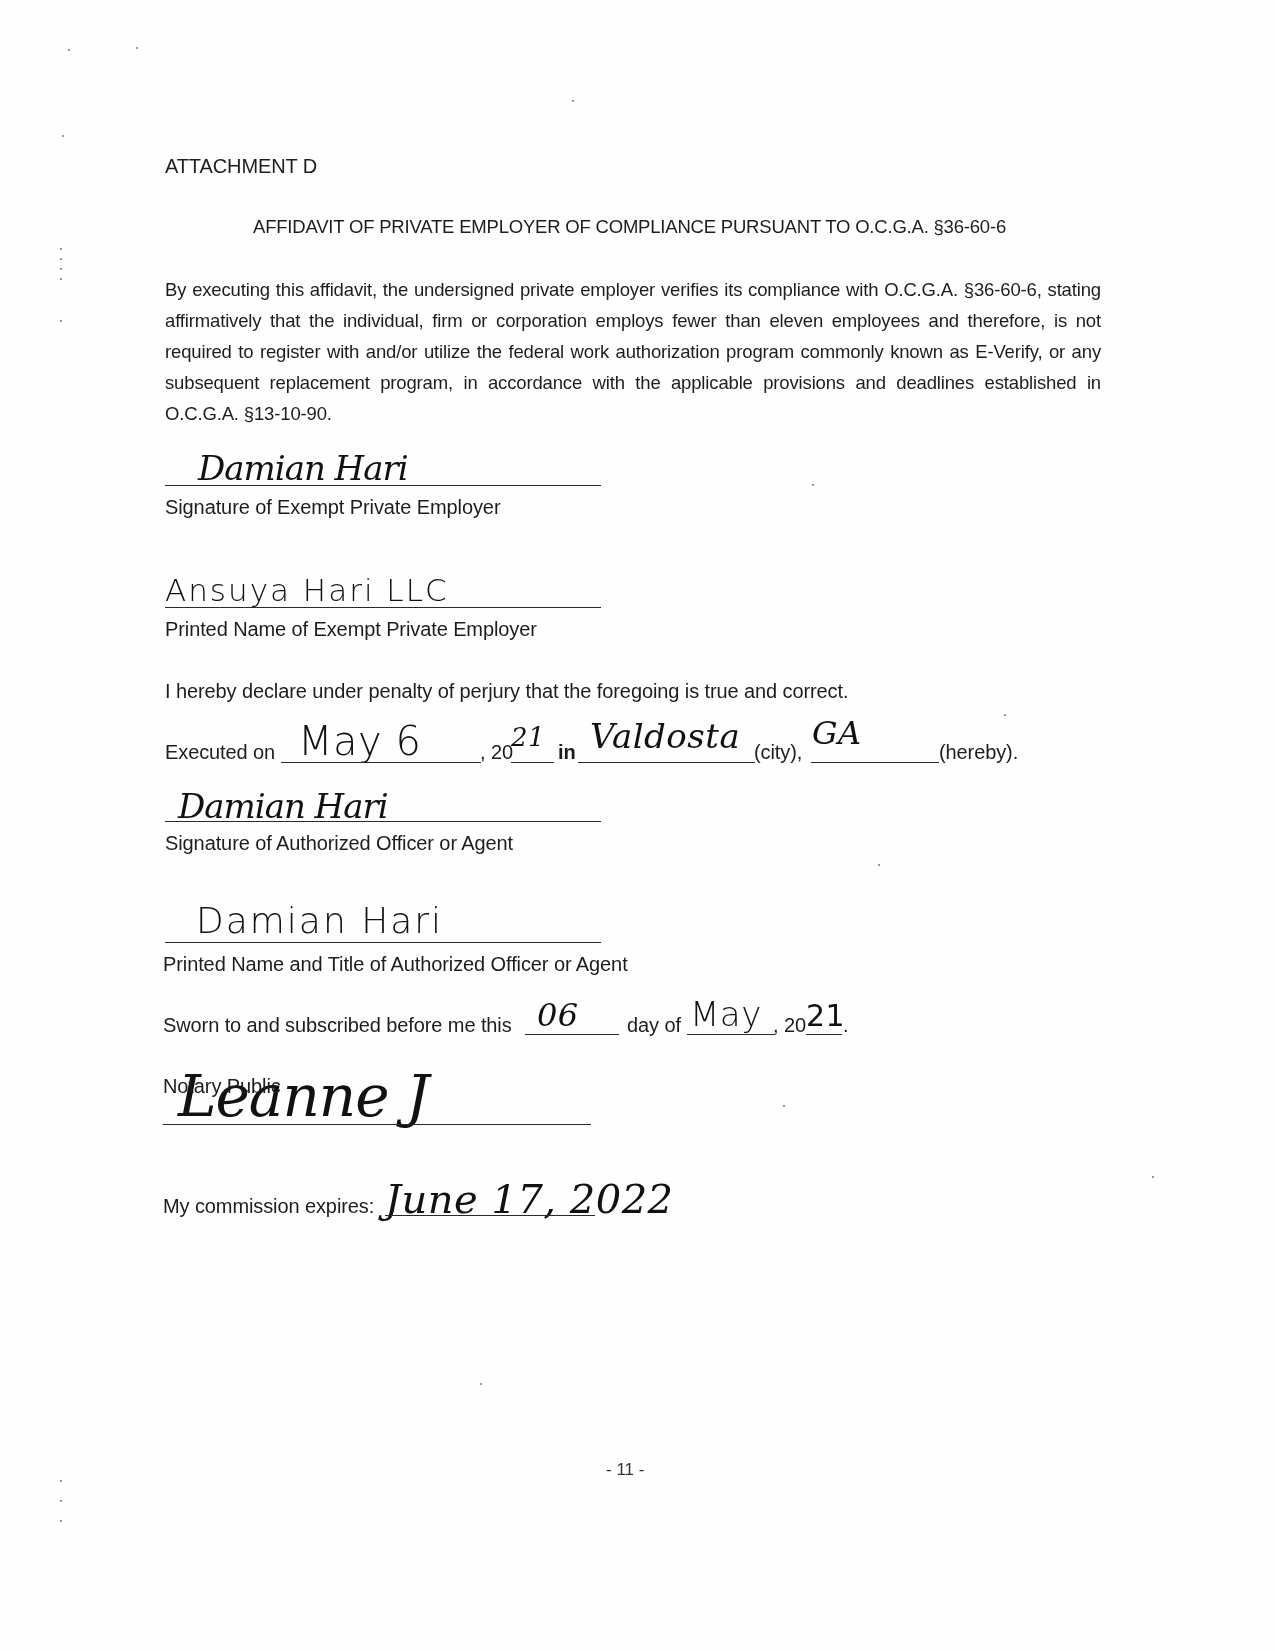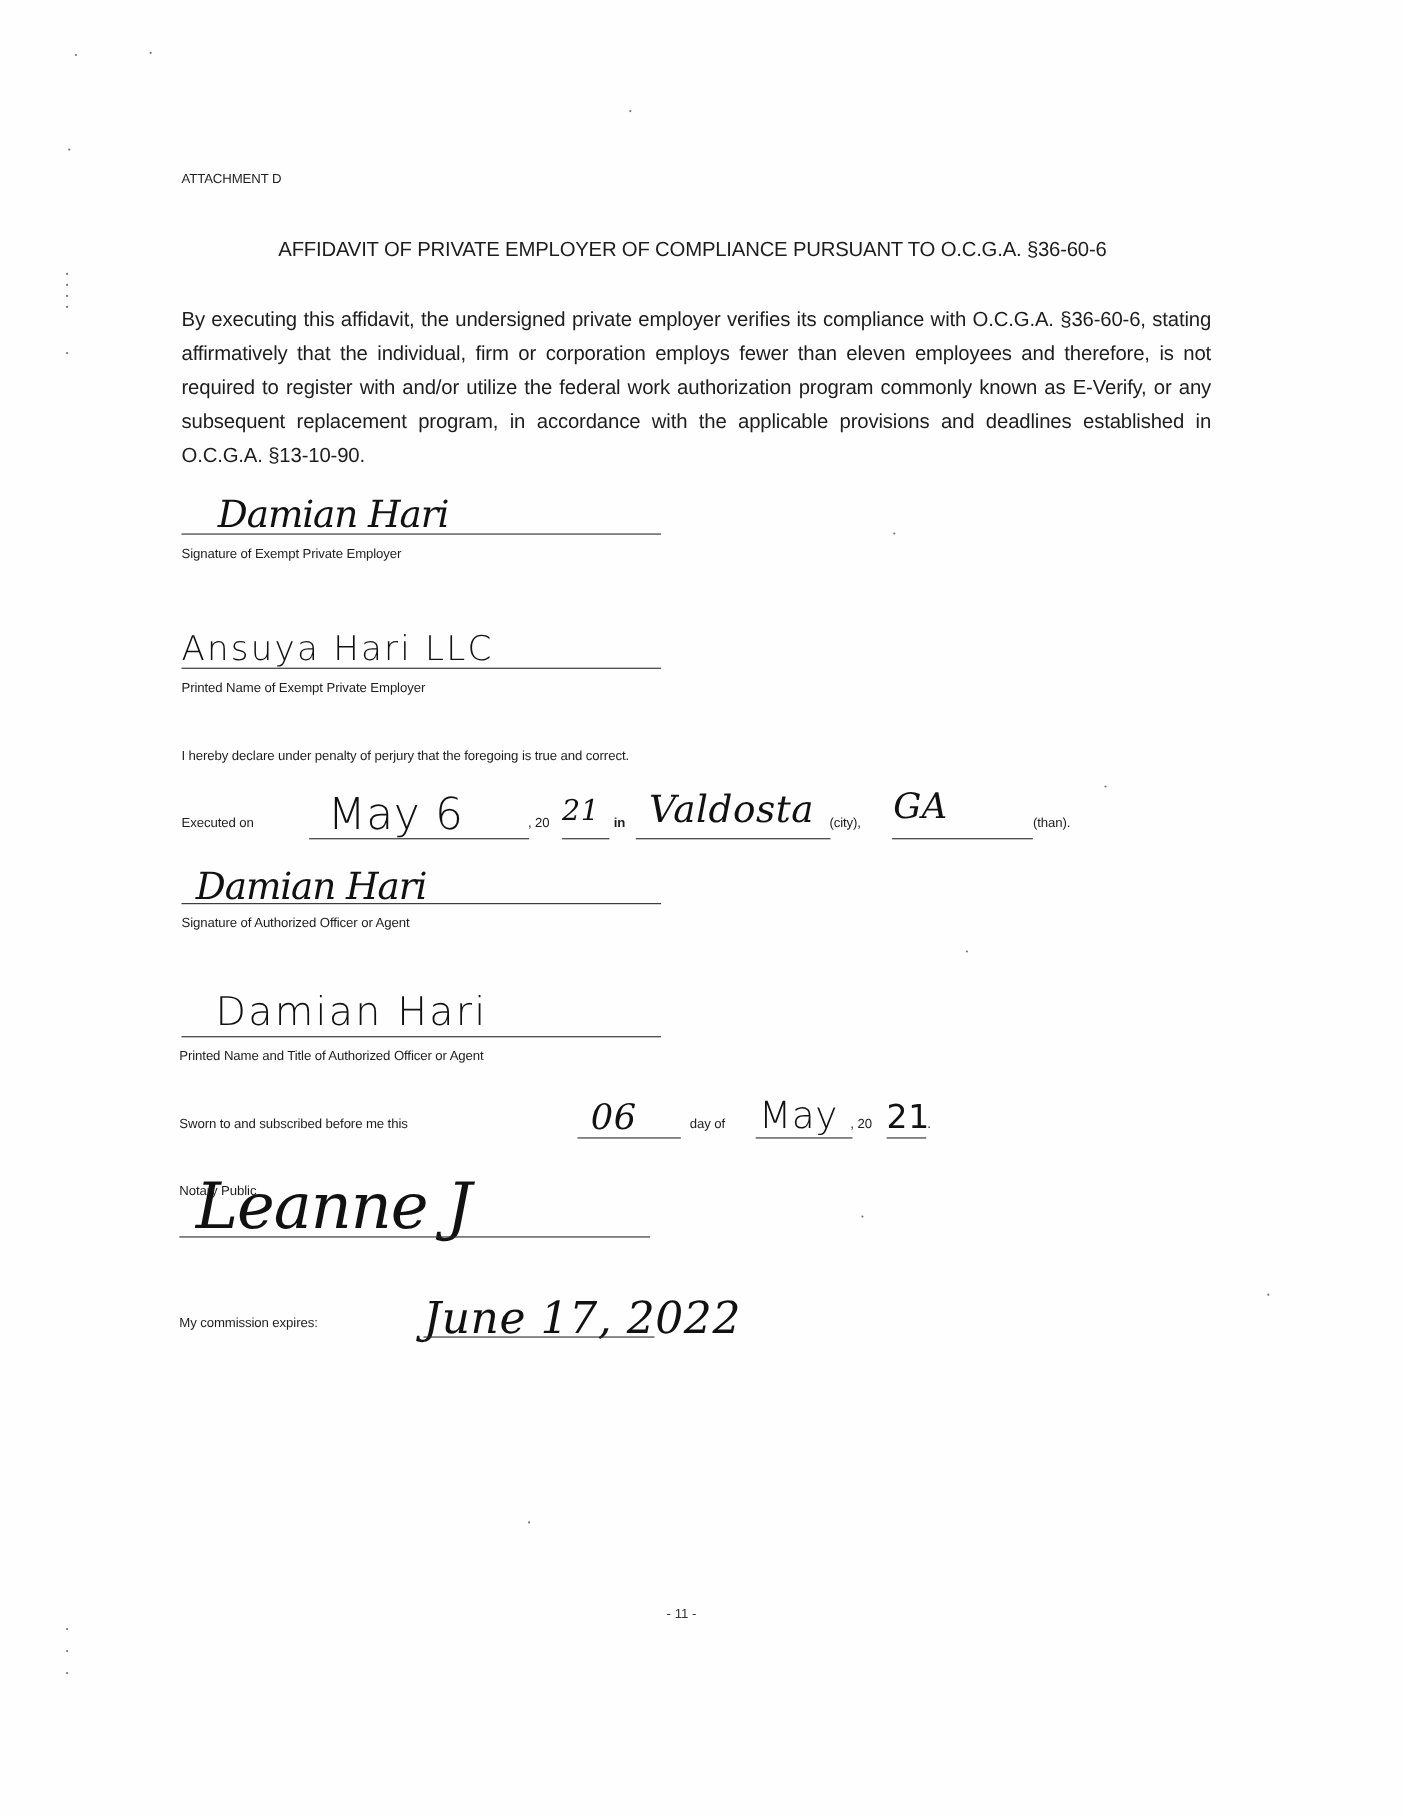--- a/index.html
+++ b/index.html
@@ -3,37 +3,37 @@
 <meta charset="utf-8">
 <style>
   html, body { margin: 0; padding: 0; background: #ffffff; }
   body {
     width: 1275px; height: 1651px; position: relative; overflow: hidden;
     font-family: "Liberation Sans", "DejaVu Sans", sans-serif;
     color: #1d1d1d;
   }
   .page { position: absolute; left: 0; top: 0; width: 1275px; height: 1651px; background: #fefefe; }
   .abs { position: absolute; white-space: nowrap; }
-  .txt { font-size: 12px; letter-spacing: -0.1px; }
+  .txt { font-size: 20px; letter-spacing: -0.1px; }
   .title { font-size: 18.5px; letter-spacing: -0.2px; }
   .para {
     position: absolute; left: 165px; top: 274px; width: 936px;
     font-size: 18.5px; line-height: 31px; text-align: justify;
     text-align-last: left; letter-spacing: -0.15px;
   }
   .line { position: absolute; height: 0; border-top: 1.6px solid #2a2a2a; }
   .hand {
     position: absolute; white-space: nowrap;
     font-family: "DejaVu Serif", serif; font-style: italic;
     color: #111; font-weight: normal; letter-spacing: 0.5px;
   }
   .hand.sig { font-family: "DejaVu Serif", serif; font-style: italic; letter-spacing: -1px; }
   .hand.print { font-family: "DejaVu Sans", sans-serif; font-style: normal; font-weight: 300; letter-spacing: 2px; }
   .speck { position: absolute; width: 2px; height: 2px; background: #777; border-radius: 1px; }
-  .pagenum { font-size: 12px; color: #333; }
+  .pagenum { font-size: 17px; color: #333; }
 </style>
 </head>
 <body>
 
 <div class="page">
 
   <div class="speck" style="left:68px;top:49px;"></div>
   <div class="speck" style="left:136px;top:47px;"></div>
   <div class="speck" style="left:572px;top:100px;"></div>
   <div class="speck" style="left:62px;top:135px;"></div>
@@ -72,21 +72,21 @@
   <div class="line" style="left:281px;top:762px;width:200px;"></div>
   <div class="abs txt" style="left:480px;top:741px;">, 20</div>
   <div class="hand" style="left:511px;top:722px;font-size:26px;">21</div>
   <div class="line" style="left:511px;top:762px;width:43px;"></div>
   <div class="abs txt" style="left:558px;top:741px;font-weight:bold;">in</div>
   <div class="hand" style="left:590px;top:716px;font-size:34px;">Valdosta</div>
   <div class="line" style="left:578px;top:762px;width:177px;"></div>
   <div class="abs txt" style="left:754px;top:741px;">(city),</div>
   <div class="hand" style="left:812px;top:714px;font-size:32px;">GA</div>
   <div class="line" style="left:811px;top:762px;width:128px;"></div>
-  <div class="abs txt" style="left:939px;top:741px;">(than).</div>
+  <div class="abs txt" style="left:939px;top:741px;">(hereby).</div>
 
   <div class="hand sig" style="left:178px;top:786px;font-size:34px;">Damian Hari</div>
   <div class="line" style="left:165px;top:821px;width:436px;"></div>
   <div class="abs txt" style="left:165px;top:832px;">Signature of Authorized Officer or Agent</div>
 
   <div class="hand print" style="left:196px;top:900px;font-size:36px;">Damian Hari</div>
   <div class="line" style="left:165px;top:942px;width:436px;"></div>
   <div class="abs txt" style="left:163px;top:953px;">Printed Name and Title of Authorized Officer or Agent</div>
 
   <div class="abs txt" style="left:163px;top:1014px;">Sworn to and subscribed before me this</div>

